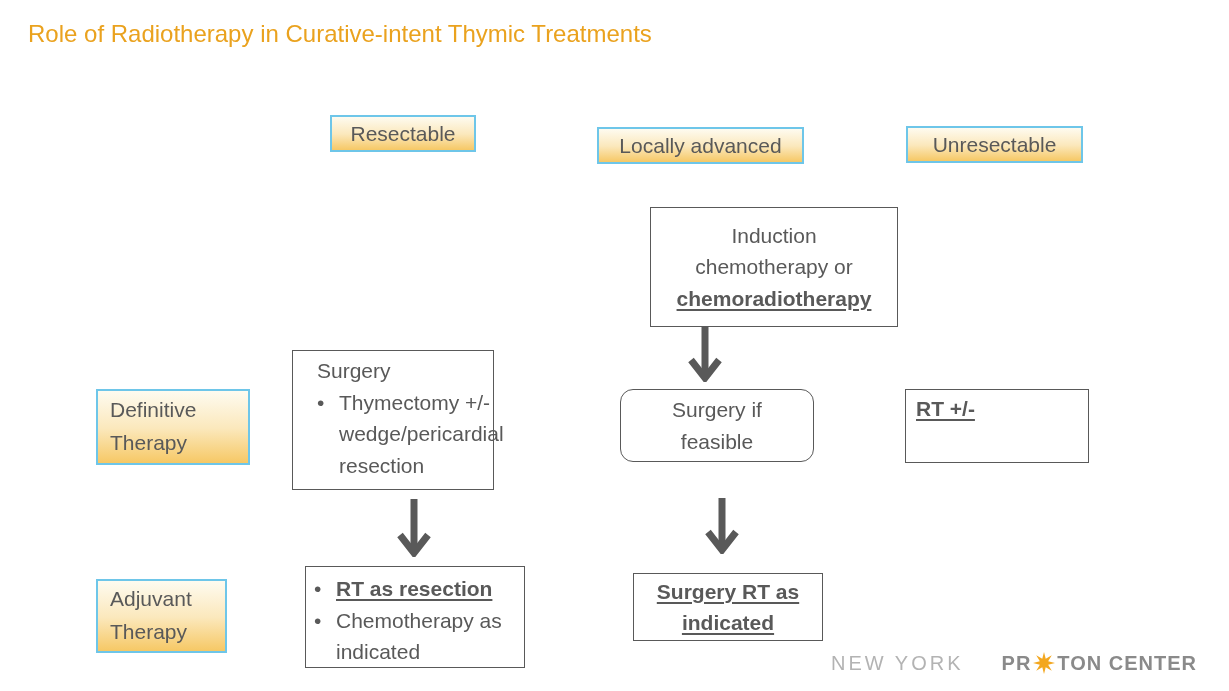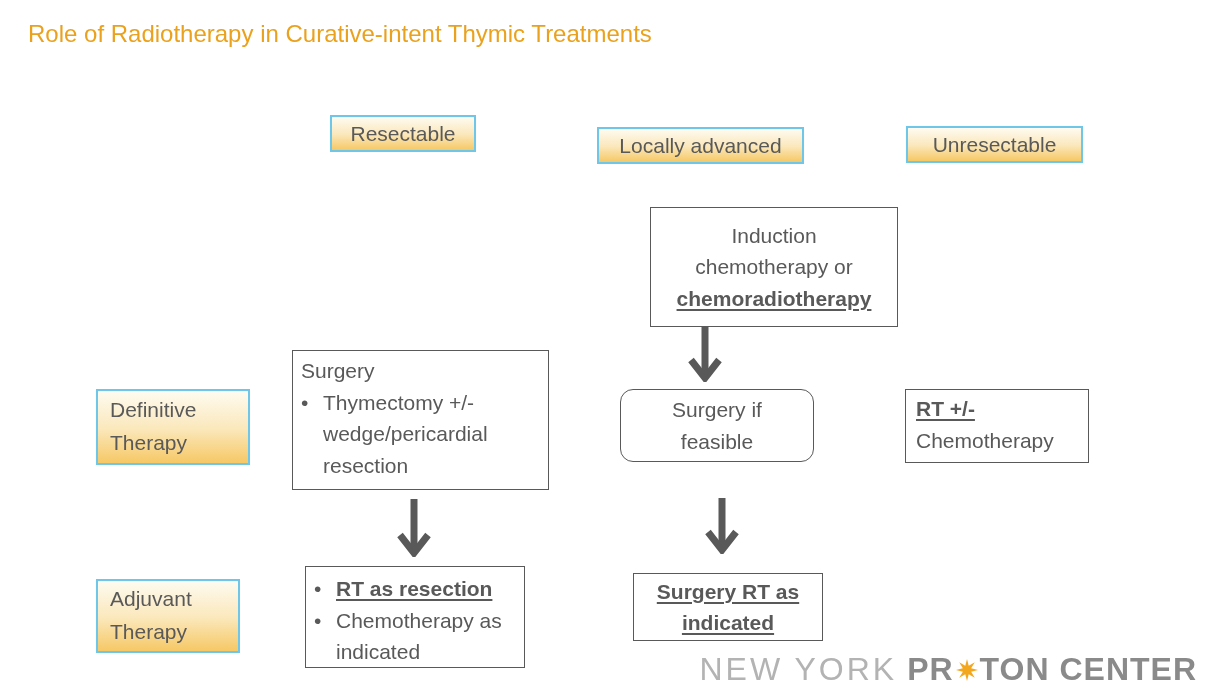--- a/index.html
+++ b/index.html
@@ -62,22 +62,23 @@
   .bullet-mark { width: 22px; flex: 0 0 22px; }
   .bullet-text { flex: 1; }
   .arrow { position: absolute; }
   
   .logo {
     position: absolute;
     right: 32px;
     top: 651px;
     display: flex;
     align-items: center;
-    font-size: 32px;
+    font-size: 20px;
     white-space: nowrap;
+    gap: 28px;
   }
   .logo-light {
     color: #B3B3B3;
     font-weight: normal;
     letter-spacing: 3px;
     margin-right: 10px;
   }
   .logo-bold {
     color: #8A8A8A;
     font-weight: bold;
@@ -100,45 +101,44 @@
   <div class="gradbox center" style="left:597px; top:127px; width:207px; height:37px;">
     <span>Locally advanced</span>
   </div>
   <div class="gradbox center" style="left:906px; top:126px; width:177px; height:37px;">
     <span>Unresectable</span>
   </div>
 
   <div class="gradbox leftpad" style="left:96px; top:389px; width:154px; height:76px;">
     <span>Definitive Therapy</span>
   </div>
-  <div class="gradbox leftpad" style="left:96px; top:579px; width:144px; height:74px;">
+  <div class="gradbox leftpad" style="left:96px; top:579px; width:131px; height:74px;">
     <span>Adjuvant Therapy</span>
   </div>
 
   <div class="whitebox center" style="left:602px; top:207px; width:248px; height:120px;margin-left:48px;">
     <div>Induction</div>
     <div>chemotherapy or</div>
     <div class="emph">chemoradiotherapy</div>
   </div>
 
-  <div class="whitebox" style="left:292px; top:350px; width:257px; height:140px; padding:4px 8px;">
+  <div class="whitebox" style="left:292px; top:350px; width:202px; height:140px; padding:4px 24px;">
     <div>Surgery</div>
     <div class="bullet-row">
       <span class="bullet-mark">•</span>
       <span class="bullet-text">Thymectomy +/- wedge/pericardial resection</span>
     </div>
   </div>
 
   <div class="whitebox center" style="left:620px; top:389px; width:194px; height:73px; padding:0 14px;border-radius:13px;">
     <div>Surgery if feasible</div>
   </div>
 
   <div class="whitebox" style="left:905px; top:389px; width:184px; height:74px; padding:3px 10px;">
     <div><span class="emph">RT +/-</span></div>
-    <div>Chemotherapy</div>
   </div>
 
   <div class="whitebox" style="left:305px; top:566px; width:220px; height:102px; padding:6px 8px;">
     <div class="bullet-row">
       <span class="bullet-mark">•</span>
       <span class="bullet-text emph">RT as resection</span>
     </div>
     <div class="bullet-row">
       <span class="bullet-mark">•</span>
       <span class="bullet-text">Chemotherapy as indicated</span>

